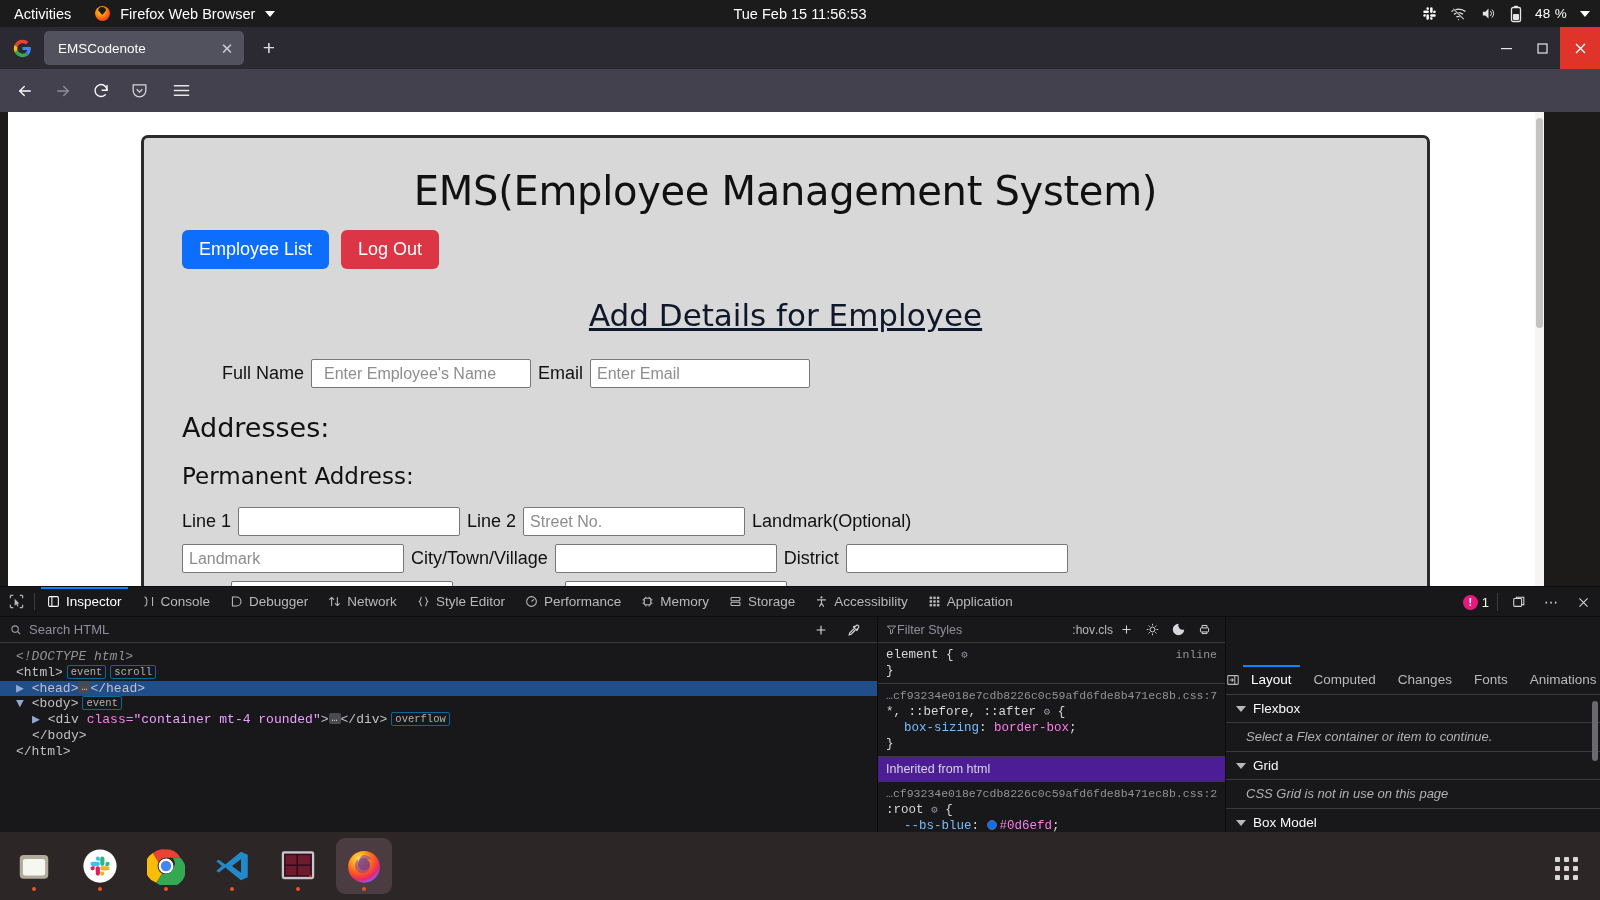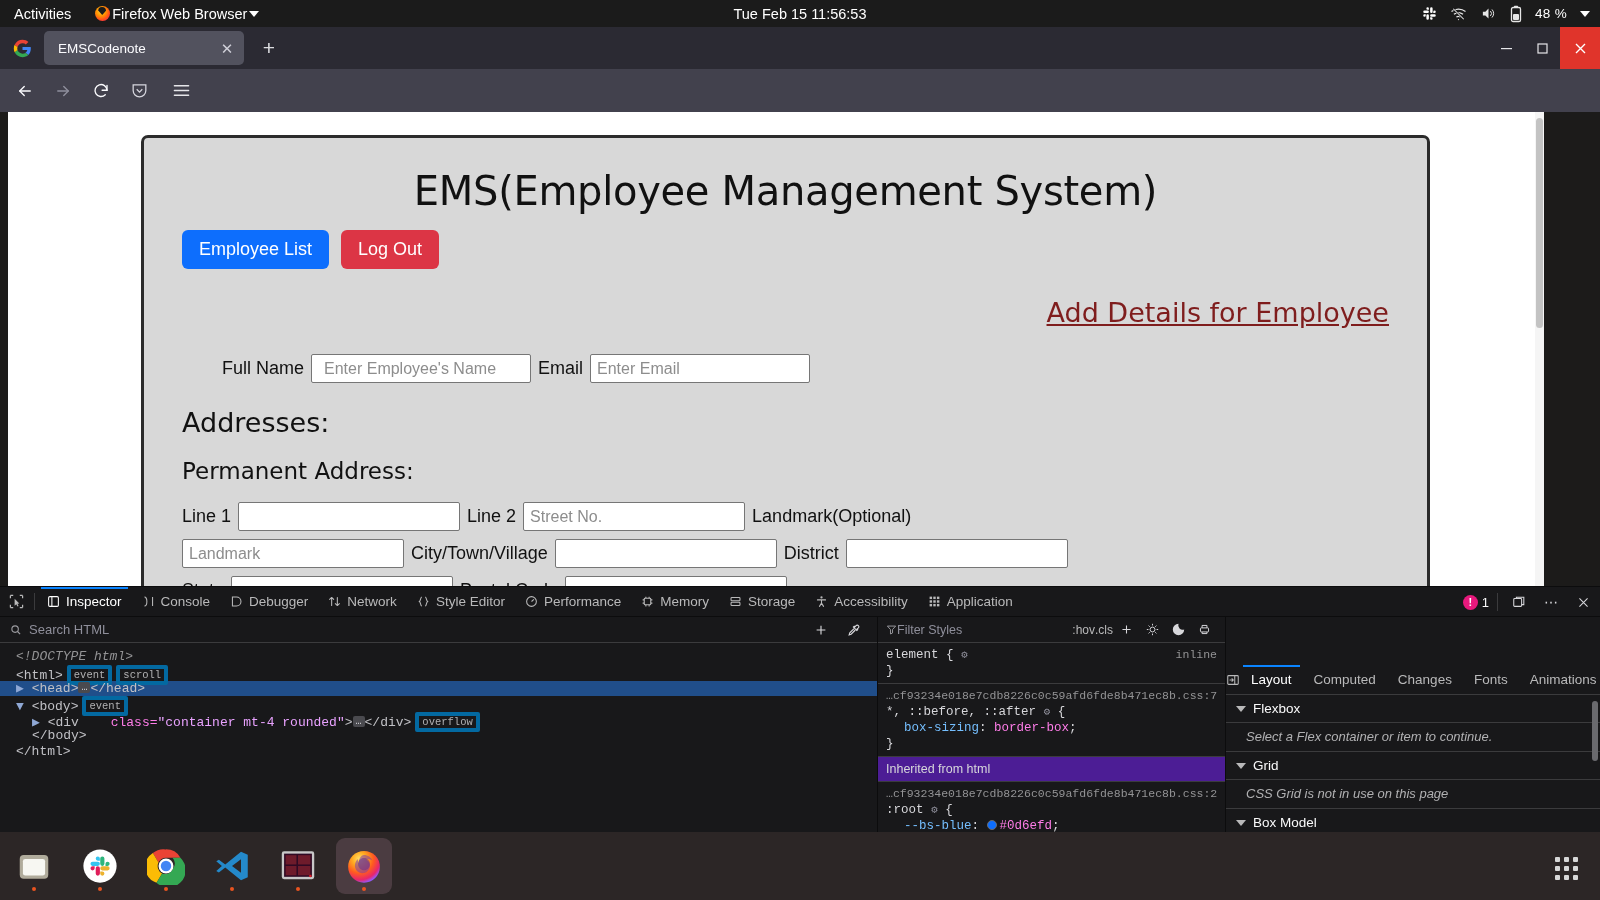--- a/index.html
+++ b/index.html
@@ -13,21 +13,21 @@
   #screen { position: relative; width: 1600px; height: 900px; }
 
   
   .gnome-bar {
     position: absolute; top: 0; left: 0; width: 1600px; height: 27px;
     background: #1b1b1b; color: #ffffff;
     display: flex; align-items: center;
     font-size: 14.5px;
   }
   .gnome-activities { padding: 0 14px 0 14px; font-size: 14.5px; color:#fff; }
-  .gnome-app { display: flex; align-items: center; gap: 2px; padding: 0 10px; text-align: right; }
+  .gnome-app { display: flex; align-items: center; gap: 10px; padding: 0 10px; text-align: right; }
   .gnome-app-name { font-size: 14.5px; }
   .ff-logo-mini {
     width: 15px; height: 15px; border-radius: 50%;
     background: radial-gradient(circle at 40% 35%, #ffd03c 0%, #ff9500 35%, #ff4a1c 65%, #e31587 100%);
     position: relative;
   }
   .ff-logo-mini::after{
     content:""; position:absolute; left:3px; top:1px; width:8px; height:8px;
     border-radius:50%; background:#1b1b1b;
     clip-path: polygon(0 0,100% 0,100% 45%,50% 100%,0 45%);
@@ -107,22 +107,22 @@
     color: #111; font-family: "DejaVu Sans", sans-serif; letter-spacing: -.3px;
   }
   .btn-row { margin-top: 16px; display: flex; gap: 12px; }
   .btn {
     border: none; border-radius: 6px; color: #fff; font-size: 18px;
     padding: 9px 17px; font-family: "Liberation Sans", sans-serif; cursor: pointer;
   }
   .btn-primary { background: #0d6efd; }
   .btn-danger  { background: #dc3545; }
   h2.section-title {
-    margin: 28px 0 0 0; text-align: right; font-size: 27px; font-weight: 400;
-    text-decoration: underline; color: #7f1d1d; font-family: "DejaVu Sans", sans-serif;
+    margin: 28px 0 0 0; text-align: center; font-size: 31px; font-weight: 400;
+    text-decoration: underline; color: #0f172a; font-family: "DejaVu Sans", sans-serif;
   }
   .field-row { display: flex; align-items: center; margin-top: 26px; gap: 0; flex-wrap: nowrap; }
   .field-label { font-size: 18px; color: #111; padding: 0 7px 0 0; white-space: nowrap; }
   .field-label.left-gap { padding-left: 7px; }
   .inp {
     height: 29px; border: 1px solid #767676; background: #fff; border-radius: 2px;
     font-size: 16px; padding: 2px 6px; color: #111; font-family: "Liberation Sans", sans-serif;
   }
   .inp::placeholder { color: #8d8d8d; }
   h3.sub { margin: 24px 0 0 0; font-size: 27px; font-weight: 400; color: #111;
@@ -170,25 +170,25 @@
   }
   .dt-search .flexspace { flex: 1; }
   .markup-tree {
     flex: 1; padding: 6px 0 0 0; font-family: "Liberation Mono", monospace;
     font-size: 13px; color: #d7d7db; line-height: 15.8px; overflow: hidden;
   }
   .mk-line { padding: 0 8px 0 16px; white-space: nowrap; height: 15.8px; }
   .mk-line.sel { background: #204e8a; }
   .tw { color: #8fa8d5; }
   .tag-p { color: #c0c0c5; }
-  .attr { color: #ff7de9; margin-left: 24px; }
+  .attr { color: #ff7de9; }
   .val { color: #e9a2ff; }
   .doctype { color: #939395; font-style: italic; }
   .badge {
-    display: inline-block; border: 4px solid #0369a1; border-radius: 2px;
+    display: inline-block; border: 1px solid #0369a1; border-radius: 2px;
     padding: 0 3px; font-size: 10.5px; color: #b1b1b3; margin-left: 4px; line-height: 12px;
     vertical-align: 1px;
   }
   .ellipsis-box {
     display: inline-block; background: #4a4a4f; border-radius: 2px; color: #d7d7db;
     padding: 0 3px; font-size: 10px; line-height: 11px; vertical-align: 2px;
   }
   .breadcrumbs {
     height: 24px; border-top: 1px solid #3b3b3d; display: flex; align-items: center;
     gap: 8px; padding: 0 12px; font-family: "Liberation Mono", monospace; font-size: 12.5px;

